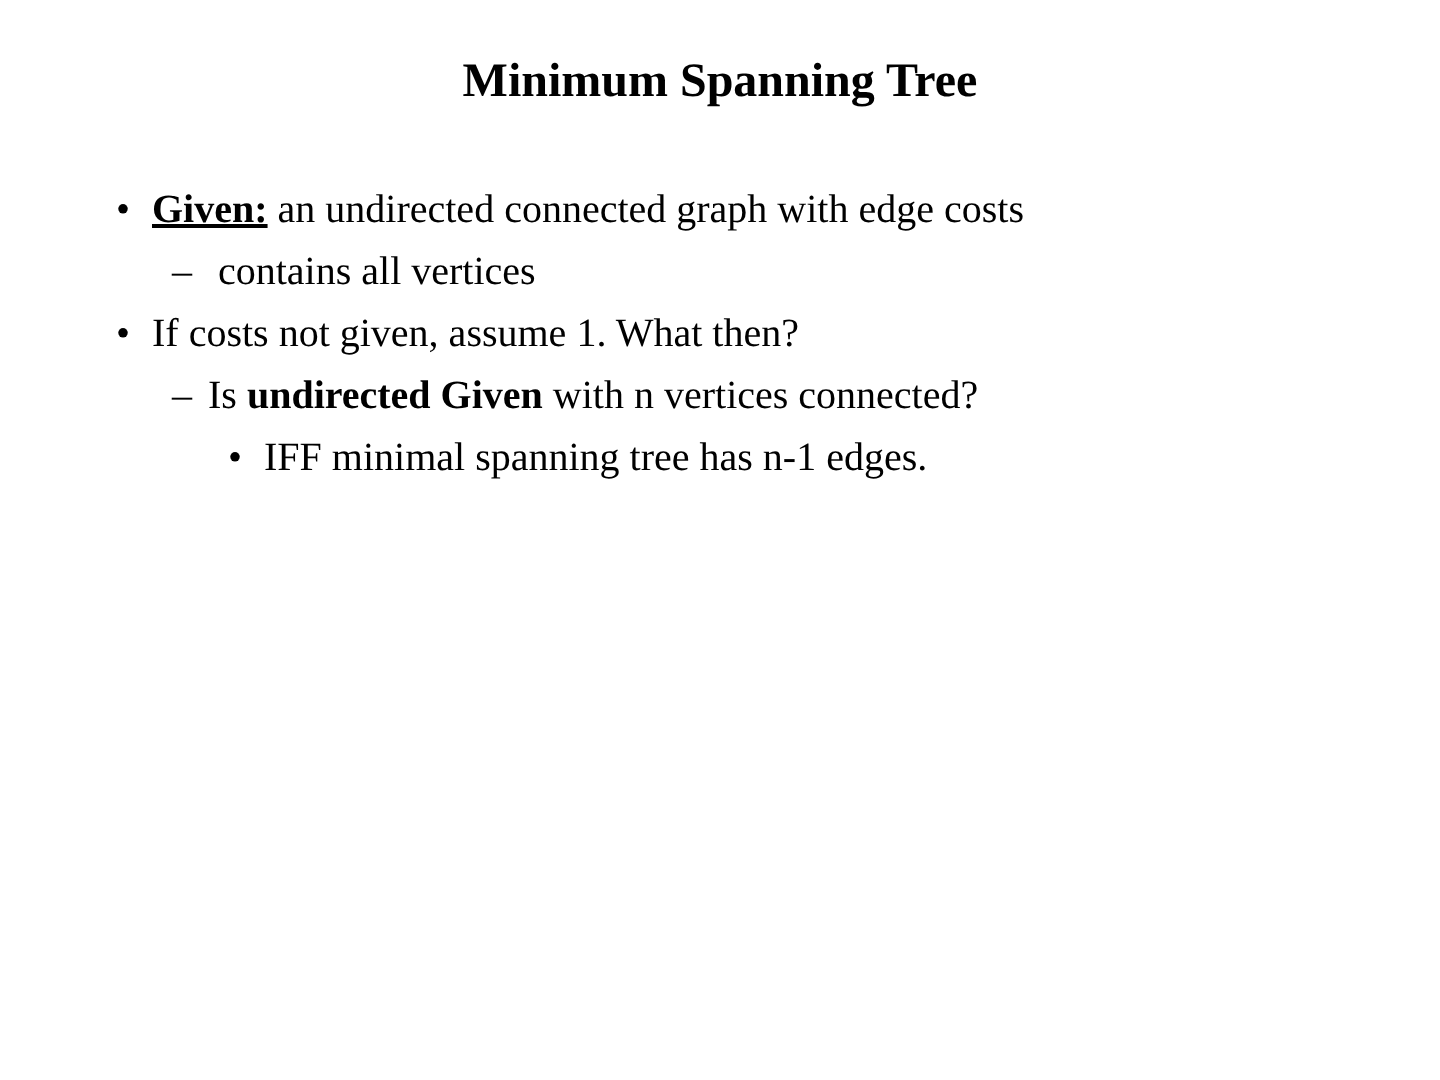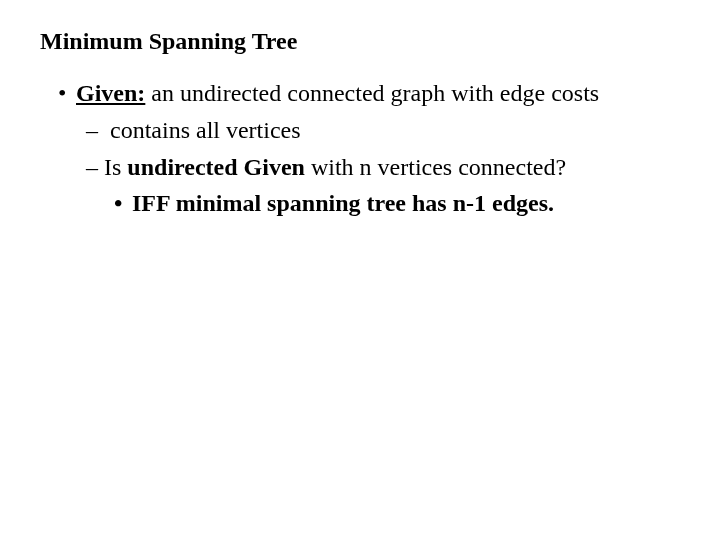--- a/index.html
+++ b/index.html
@@ -9,27 +9,27 @@
     }
     body {
       width: 720px;
       height: 540px;
       background: #ffffff;
       font-family: "Times New Roman", Times, serif;
       color: #000000;
       padding: 28px 40px;
     }
     .title {
-      text-align: left;
+      text-align: center;
       font-size: 24px;
       font-weight: bold;
-      margin-bottom: 21px;
+      margin-bottom: 36px;
     }
     .content {
-      font-size: 24px;
+      font-size: 20px;
       line-height: 1.45;
     }
     ul {
       list-style: none;
     }
     .lvl1 > li {
       padding-left: 36px;
       text-indent: -18px;
       margin-bottom: 2px;
     }
@@ -48,21 +48,20 @@
     .lvl2 > li::before {
       content: "–";
       display: inline-block;
       width: 18px;
       text-indent: 0;
     }
     .lvl3 > li {
       padding-left: 92px;
       text-indent: -18px;
       margin-bottom: 2px;
-      font-weight: bold;
     }
     .lvl3 > li::before {
       content: "•";
       display: inline-block;
       width: 18px;
       text-indent: 0;
     }
     .b {
       font-weight: bold;
     }
@@ -75,19 +74,22 @@
 
 <div class="title">Minimum Spanning Tree</div>
 
 <div class="content">
   <ul class="lvl1">
     <li><span class="b u">Given:</span><span> an undirected connected graph with edge costs</span></li>
   </ul>
   <ul class="lvl2">
     <li> contains all vertices</li>
   </ul>
+  <ul class="lvl1">
+    <li>If costs not given, assume 1. What then?</li>
+  </ul>
   <ul class="lvl2">
     <li><span>Is </span><span class="b">undirected Given</span><span> with n vertices connected?</span></li>
   </ul>
   <ul class="lvl3">
     <li>IFF minimal spanning tree has n-1 edges.</li>
   </ul>
 </div>
 
 </body></html>

